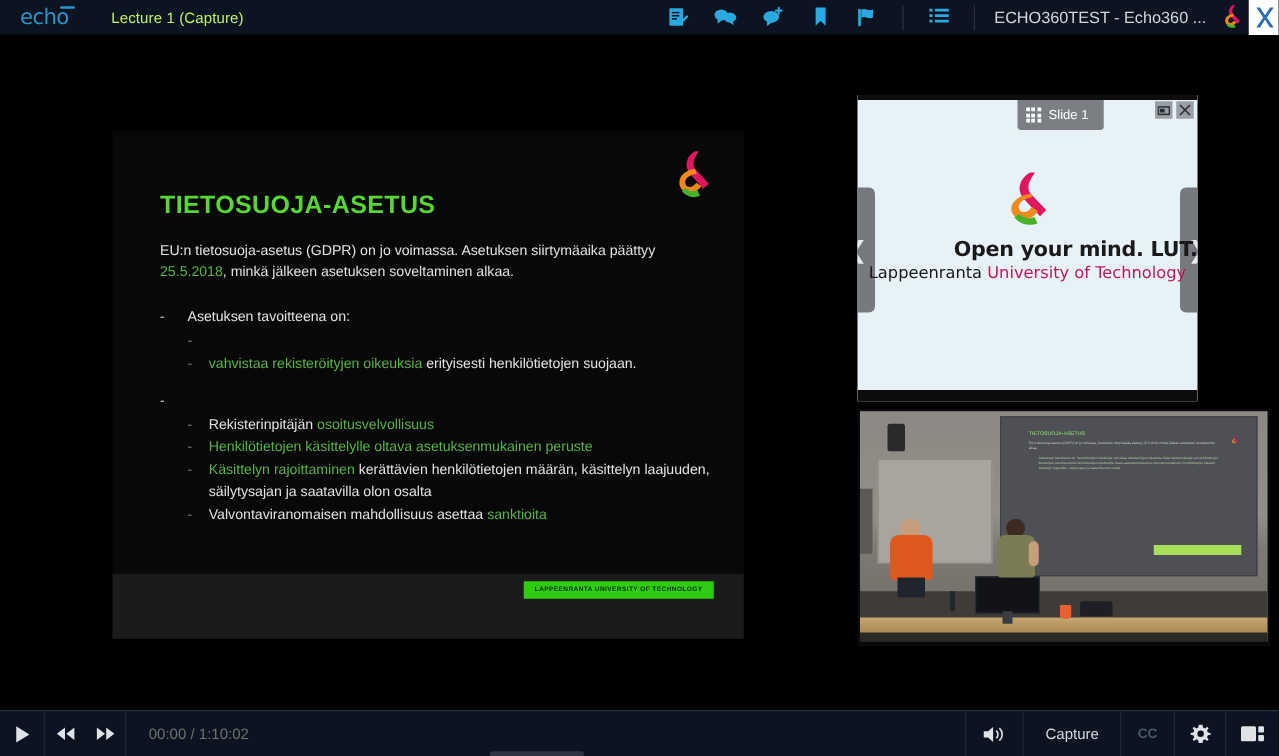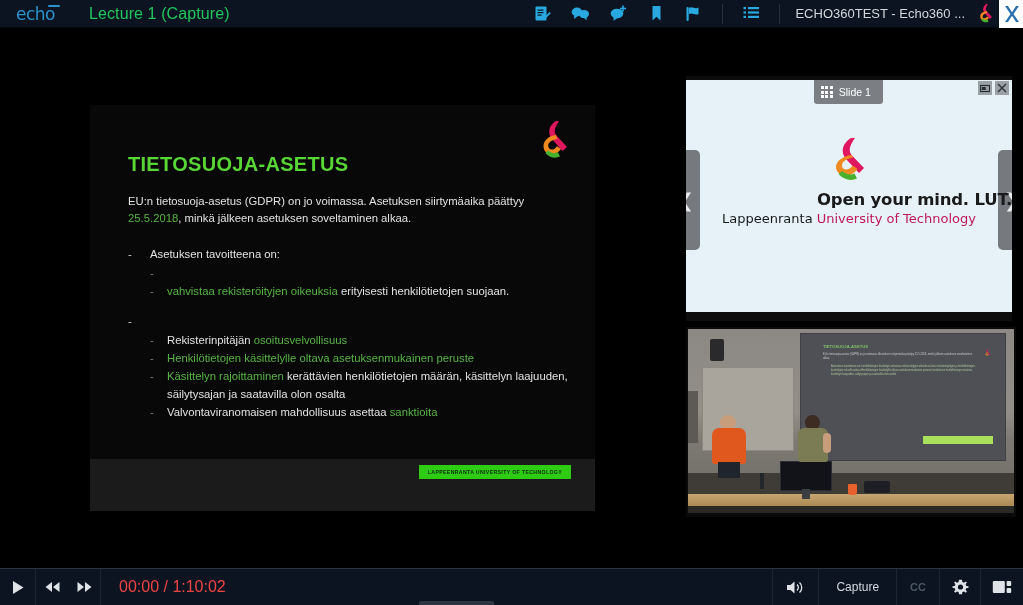--- a/index.html
+++ b/index.html
@@ -22,21 +22,21 @@
     margin-left:16px; width:52px; height:20px; position:relative;
     color:#2e9ad6; font-size:18px; letter-spacing:-0.5px;
     font-family:"DejaVu Sans", sans-serif; line-height:20px;
   }
   .logo-echo .txt{ font-weight:400; color:#2b93cc; font-size:17px; }
   .logo-echo .bar{
     position:absolute; left:32px; top:1px; width:12px; height:2px;
     background:#2b93cc; border-radius:1px;
   }
   .lecture-title {
-    margin-left:21px; color:#22c55e; font-size:16px; letter-spacing:0.1px;
+    margin-left:21px; color:#bef264; font-size:12px; letter-spacing:0.1px;
   }
   .tb-spacer { flex:1; }
   .tb-icons { display:flex; align-items:center; gap:0px; }
   .tb-btn {
     width:38px; height:28px; display:flex; align-items:center; justify-content:center;
     cursor:pointer;
   }
   .tb-btn svg { display:block; }
   .tb-sep {
     width:1px; height:20px; background:#27303c; margin:0 9px;
@@ -81,21 +81,21 @@
   .slide-badge {
     position:absolute; right:24px; bottom:32px;
     background:#2ecc12; color:#0d2c05; font-size:5.2px; font-weight:bold;
     letter-spacing:0.35px; padding:4px 9px; white-space:nowrap;
   }
 
   
   .right-col { position:absolute; left:686px; top:48px; width:330px; }
 
   .thumb-panel {
-    position:relative; width:326px; height:245px; background:#e6f2f8;
+    position:relative; width:272px; height:245px; background:#e6f2f8;
     overflow:hidden;
   }
   .thumb-topstrip { position:absolute; left:0; top:0; width:100%; height:4px; background:#0d0d0d; }
   .thumb-botstrip { position:absolute; left:0; bottom:0; width:100%; height:9px; background:#0d0d0d; }
   .slide-tab {
     position:absolute; left:128px; top:4px; height:24px;
     background:#7b7f83; display:flex; align-items:center; gap:6px;
     padding:0 12px 0 7px; border-radius:0 0 3px 3px; color:#fff; font-size:10.5px;
   }
   .grid-icon { display:grid; grid-template-columns:repeat(3,3px); gap:1.4px; }
@@ -157,21 +157,21 @@
   .playerbar {
     position:absolute; left:0; bottom:0; width:1023px; height:37px;
     background:#0b1420; border-top:1px solid #2b3542;
     display:flex; align-items:center;
   }
   .pb-btn {
     height:37px; display:flex; align-items:center; justify-content:center;
     cursor:pointer; color:#d8dce1;
   }
   .pb-sep { width:1px; height:37px; background:#1c2531; }
-  .pb-time { color:#ef4444; font-size:16px; padding:0 18px; white-space:nowrap; }
+  .pb-time { color:#737373; font-size:12px; padding:0 18px; white-space:nowrap; }
   .pb-flex { flex:1; height:37px; position:relative; }
   .pb-label { color:#d5d9df; font-size:12px; padding:0 17px; cursor:pointer; }
   .pb-cc { color:#4d5866; font-size:11px; font-weight:bold; padding:0 13px; cursor:pointer; }
   .scrub-hint {
     position:absolute; left:175px; bottom:0px; width:75px; height:5px;
     background:#2c3541; border-radius:2px 2px 0 0;
   }
 </style>
 </head>
 <body>

